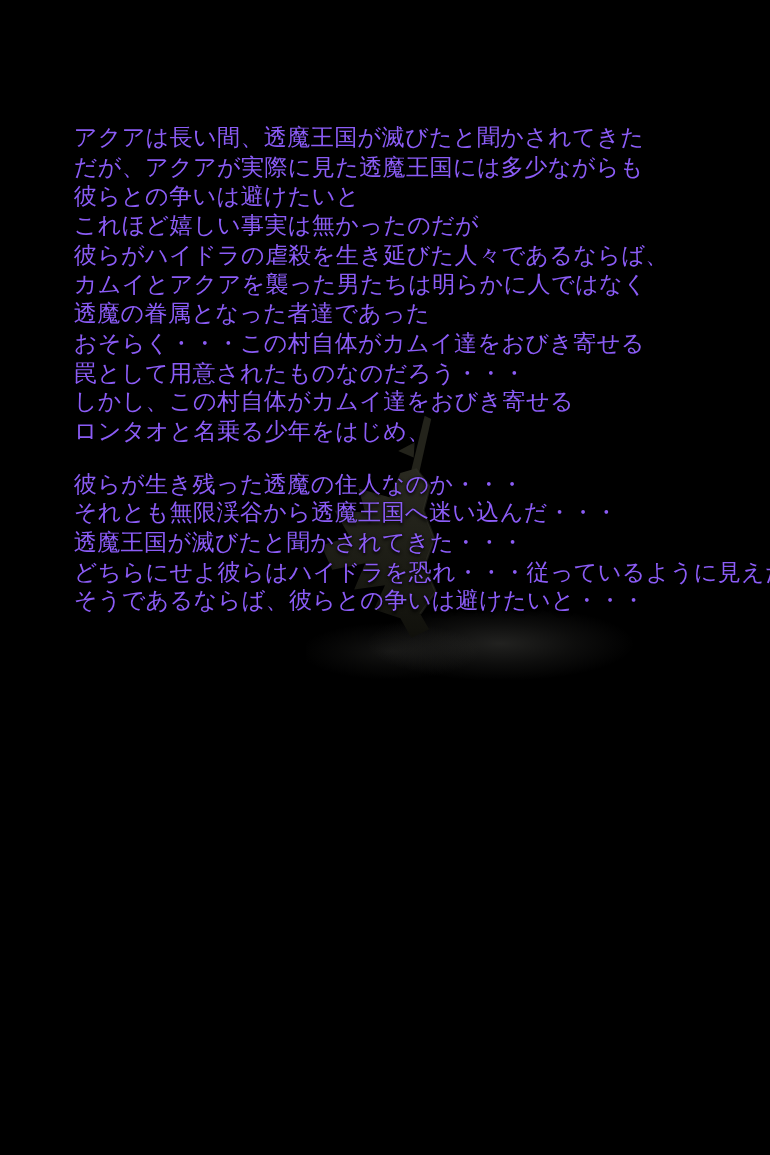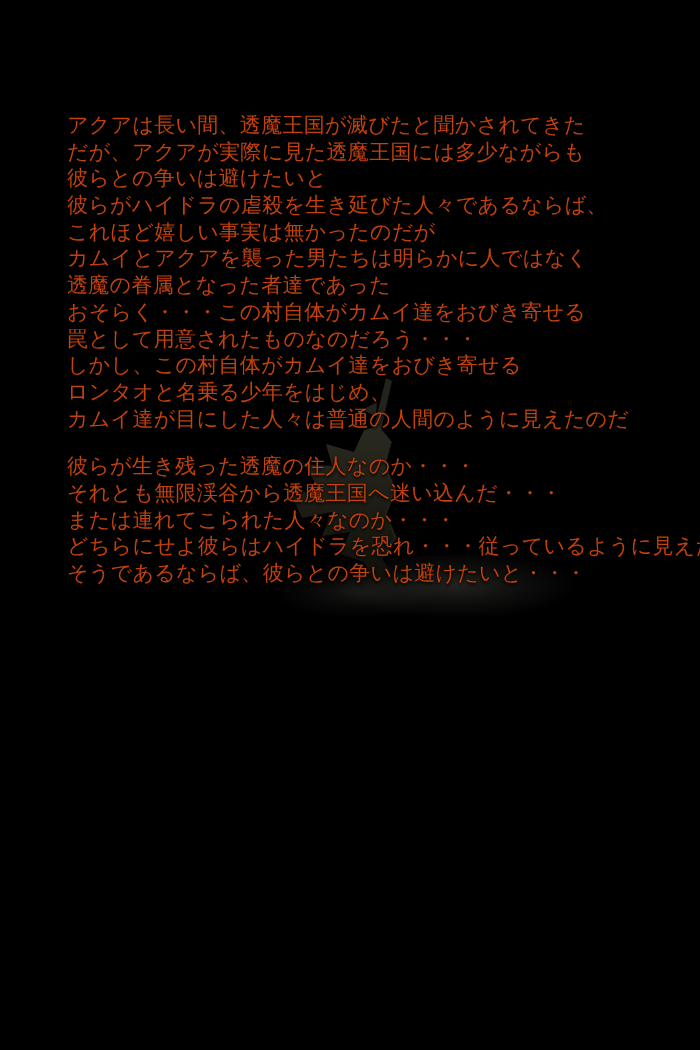--- a/index.html
+++ b/index.html
@@ -23,21 +23,21 @@
     height: 260px;
     z-index: 1;
     pointer-events: none;
   }
   .story {
     position: absolute;
     left: 67px;
     top: 112px;
     width: 620px;
     z-index: 2;
-    color: #c2410c;
+    color: #8b5cf6;
     font-size: 21px;
     line-height: 26.7px;
     letter-spacing: 0.3px;
     text-shadow: 0 2px 3px rgba(0,0,0,0.9), 0 0 2px rgba(0,0,0,0.6);
     white-space: nowrap;
   }
   .story .paragraph { margin: 0; }
   .story .paragraph + .paragraph { margin-top: 21px; }
   .story .line { height: 26.7px; }
 </style>
@@ -71,32 +71,31 @@
              L40,116 L26,92 L54,94 L48,72 L76,80 L86,58 Z" fill="url(#bladeGrad)"></path>
 
     <path d="M100,54 L113,70 L107,92 L117,118 L108,142 L118,166 L104,186" fill="none" stroke-width="2" opacity="0.45" stroke="#34342a"></path>
   </svg>
 
   <div class="story">
     <div class="paragraph">
       <div class="line">アクアは長い間、透魔王国が滅びたと聞かされてきた</div>
       <div class="line">だが、アクアが実際に見た透魔王国には多少ながらも</div>
       <div class="line">彼らとの争いは避けたいと</div>
+      <div class="line">これほど嬉しい事実は無かったのだが</div>
       <div class="line">彼らがハイドラの虐殺を生き延びた人々であるならば、</div>
-      <div class="line">これほど嬉しい事実は無かったのだが</div>
       <div class="line">カムイとアクアを襲った男たちは明らかに人ではなく</div>
       <div class="line">透魔の眷属となった者達であった</div>
       <div class="line">おそらく・・・この村自体がカムイ達をおびき寄せる</div>
       <div class="line">罠として用意されたものなのだろう・・・</div>
       <div class="line">しかし、この村自体がカムイ達をおびき寄せる</div>
       <div class="line">ロンタオと名乗る少年をはじめ、</div>
-      <div class="line">カムイ達が目にした人々は普通の人間のように見えたのだ</div>
     </div>
     <div class="paragraph">
       <div class="line">彼らが生き残った透魔の住人なのか・・・</div>
       <div class="line">それとも無限渓谷から透魔王国へ迷い込んだ・・・</div>
-      <div class="line">または連れてこられた人々なのか・・・</div>
+      <div class="line">透魔王国が滅びたと聞かされてきた・・・</div>
       <div class="line">どちらにせよ彼らはハイドラを恐れ・・・従っているように見えた</div>
       <div class="line">そうであるならば、彼らとの争いは避けたいと・・・</div>
     </div>
   </div>
 
 </div>
 
 </body></html>

